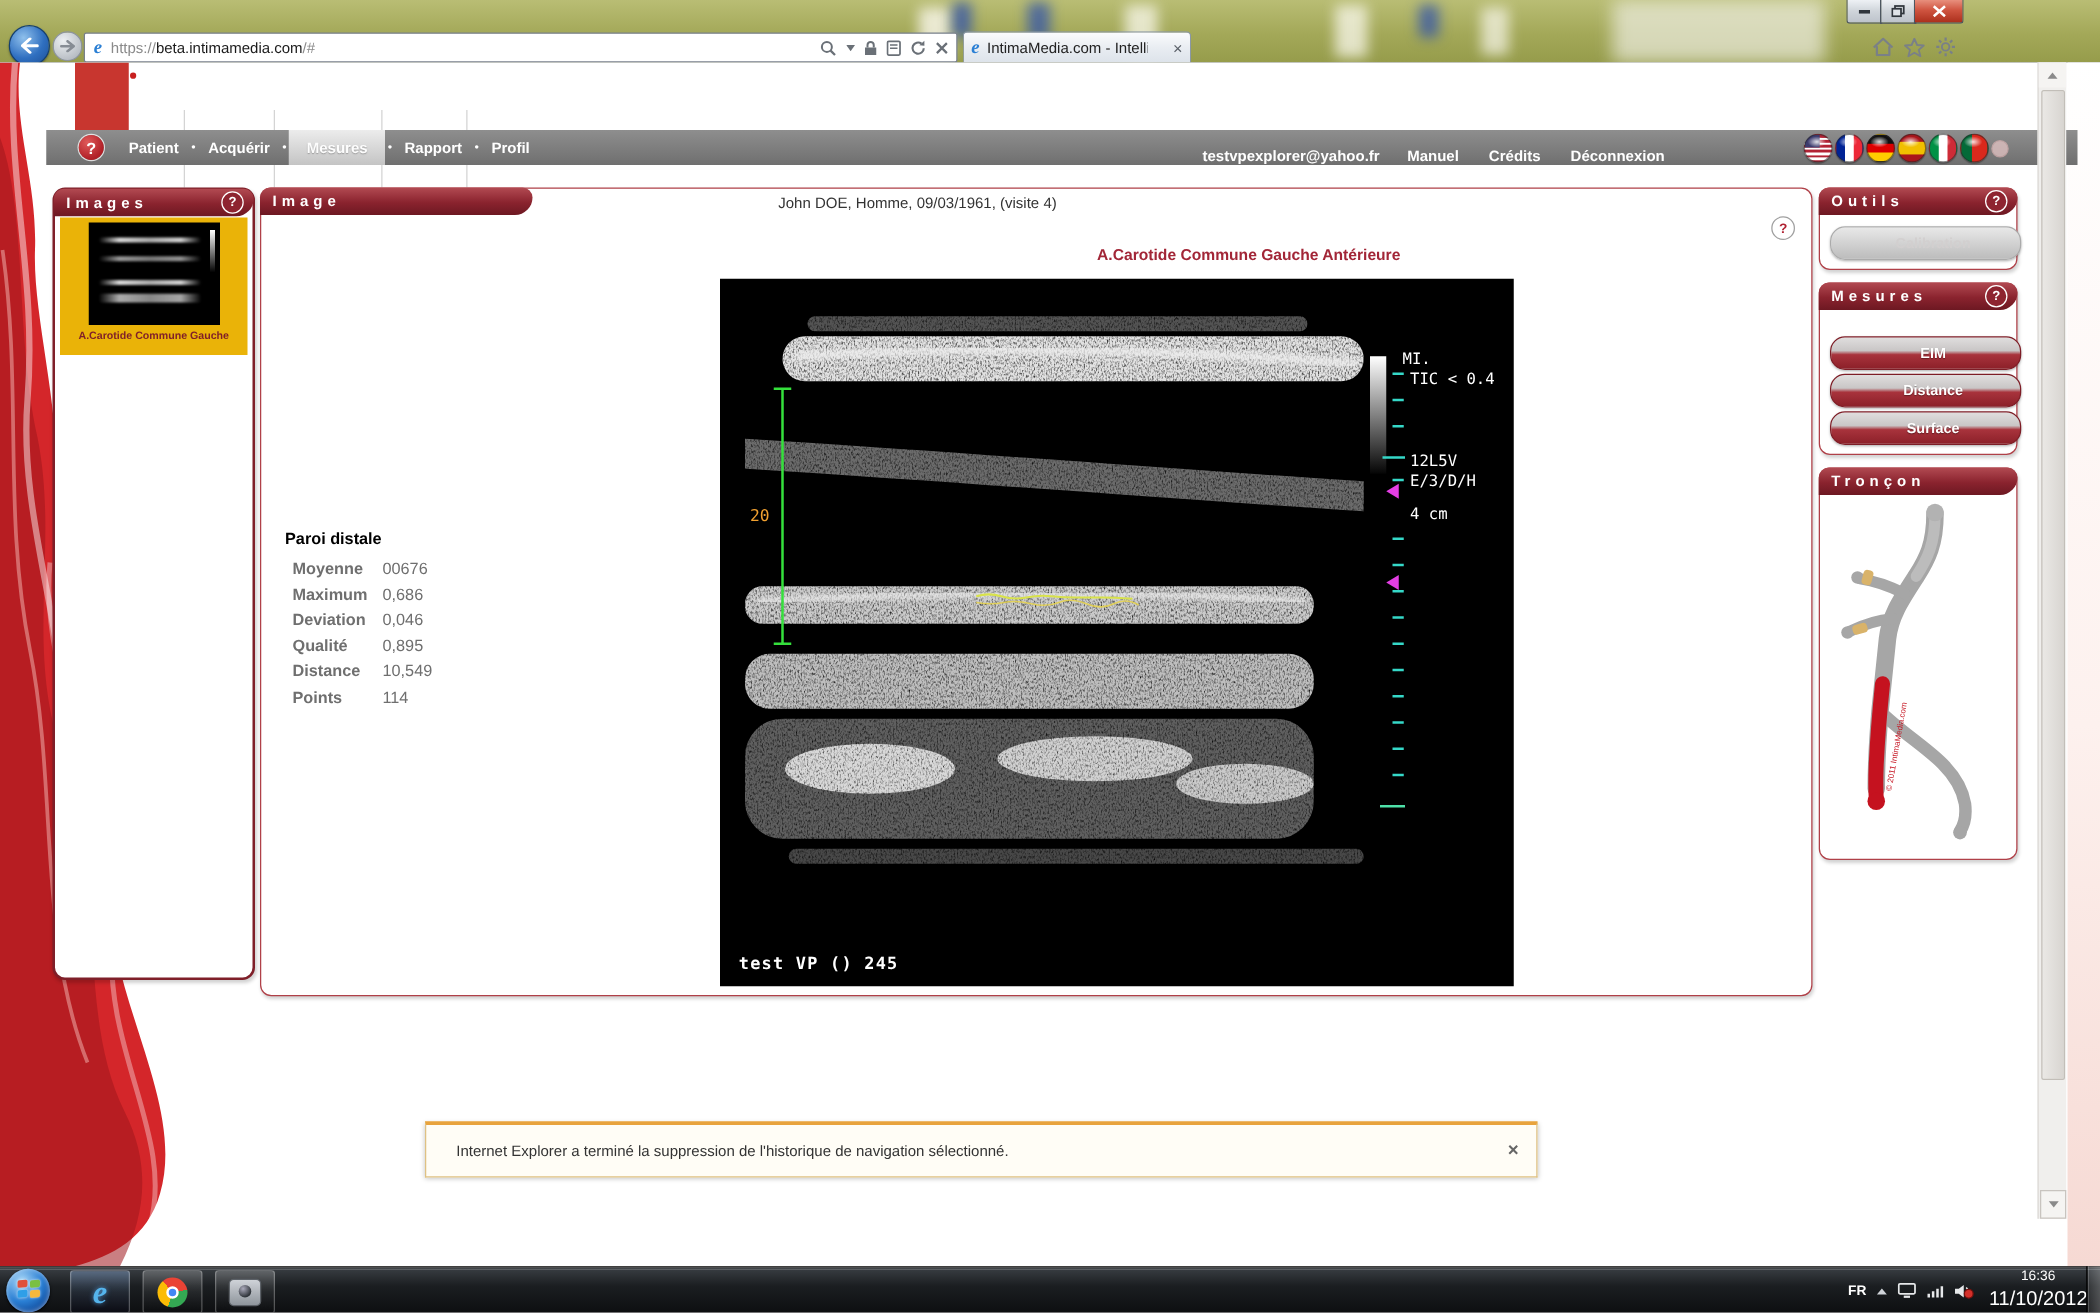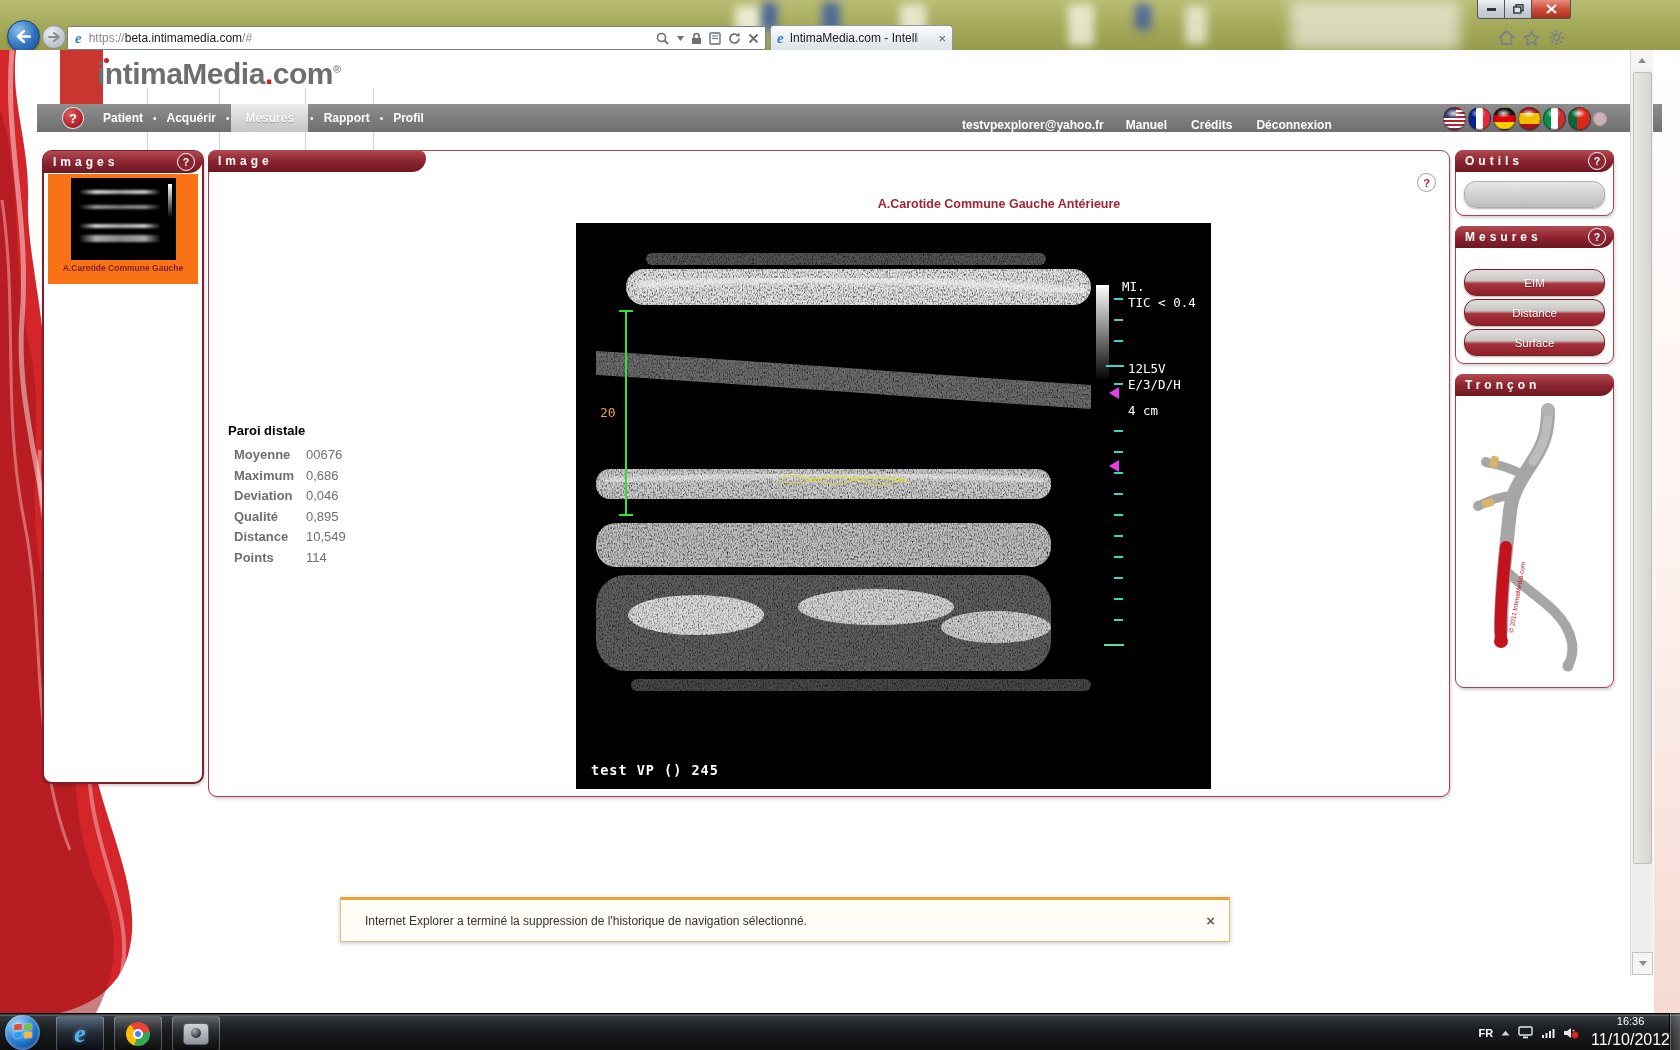--- a/index.html
+++ b/index.html
@@ -71,29 +71,29 @@
   .flag-it{background:linear-gradient(90deg,#009246 0 34%,#fff 34% 66%,#ce2b37 66%);}
   .flag-pt{background:linear-gradient(90deg,#046a38 0 40%,#da291c 40%);}
   .flag-extra{width:12px;height:12px;border-radius:50%;background:#eccaca;opacity:.7;border:1px solid #d8b0b0;}
 
   
   .panel{background:#fff;border:1px solid #b04048;border-radius:9px;box-shadow:1px 2px 3px rgba(0,0,0,.18);}
   .panel-tab{height:22px;background:linear-gradient(180deg,#b24a52,#8a232e 55%,#6d1822);color:#fff;font-weight:bold;font-size:12px;
      letter-spacing:4px;display:flex;align-items:center;padding:0 8px 0 10px;border-radius:8px 8px 14px 0;position:relative;}
   .tab-help{margin-left:auto;width:16px;height:16px;border-radius:50%;background:#8e2430;border:1.5px solid #fff;color:#fff;
      font-size:10.5px;font-weight:bold;display:flex;align-items:center;justify-content:center;letter-spacing:0;}
-  .panel-btn{height:25px;border-radius:12px;display:flex;align-items:center;justify-content:center;font-weight:normal;font-size:11.5px;color:#fff;
+  .panel-btn{height:25px;border-radius:12px;display:flex;align-items:center;justify-content:center;font-weight:bold;font-size:11.5px;color:#fff;
      background:linear-gradient(180deg,#e0dede 0%,#c9c6c6 42%,#a8333c 55%,#8c2029 100%);border:1px solid #7d1d26;
-     text-shadow:0 1px 1px rgba(0,0,0,.4);box-shadow:0 1px 2px rgba(0,0,0,.3);}
+     text-shadow:0 1px 1px rgba(0,0,0,.4);box-shadow:0 1px 2px rgba(0,0,0,.3);padding-left:12px;}
   .panel-btn.disabled{background:linear-gradient(180deg,#e8e8e8,#bcbcbc);border:1px solid #ababab;color:#d2cfcf;text-shadow:none;}
 
   
   #images-panel{left:42px;top:150px;width:158px;height:630px;border:2px solid #7f1f29;border-radius:10px;background:#fff;box-shadow:1px 2px 3px rgba(0,0,0,.18);}
   #images-panel .panel-tab{margin:-1px -1px 0 -1px;}
-  #thumb-block{position:absolute;left:4px;top:22px;width:150px;height:110px;background:#f97316;}
+  #thumb-block{position:absolute;left:4px;top:22px;width:150px;height:110px;background:#eab308;}
   #thumb-img{position:absolute;left:23px;top:4px;width:105px;height:82px;background:#000;overflow:hidden;}
   .thumb-line{position:absolute;left:8%;width:78%;height:4px;border-radius:2px;filter:blur(1px);
      background:linear-gradient(90deg,transparent,#d6d6d6 20%,#aaa 50%,#cfcfcf 80%,transparent);}
   #thumb-cb{position:absolute;right:4px;top:6px;width:4px;height:34px;background:linear-gradient(180deg,#fff,#000);}
   #thumb-caption{position:absolute;left:0;top:89px;width:100%;text-align:center;font-size:8.5px;font-weight:bold;color:#7f1f29;}
 
   
   #image-panel{left:208px;top:150px;width:1240px;height:645px;}
   #image-tab{position:absolute;left:-1px;top:-1px;width:200px;}
   #patient-info{position:absolute;left:230px;top:4px;width:590px;text-align:center;font-size:12px;color:#333;}
@@ -259,21 +259,20 @@
 
   <svg id="red-art" class="abs" width="215" height="963" viewBox="0 0 215 963">
     <rect x="60" y="0" width="43" height="62" fill="#c8362f"></rect>
     <path d="M0,0 L16,0 C10,50 30,95 28,150 C26,210 54,290 44,380 C32,480 96,560 88,650 C80,740 150,830 128,905 C118,940 90,955 60,963 L0,963 Z" fill="#d4262a"></path>
     <path d="M0,60 C22,120 12,220 30,300 C48,390 18,470 52,560 C86,650 60,760 100,840 C120,880 118,920 96,963 L0,963 Z" fill="#9e151b" opacity="0.55"></path>
     <path d="M12,0 C4,90 30,170 22,270 C14,370 60,470 50,560" stroke="#ffffff" stroke-width="5" fill="none" opacity="0.45"></path>
     <path d="M40,400 C30,500 100,600 90,700 C82,790 140,860 120,930" stroke="#ffffff" stroke-width="4" fill="none" opacity="0.35"></path>
     <path d="M2,150 C18,260 2,360 24,470 C46,580 30,700 70,800" stroke="#f4b9b4" stroke-width="3" fill="none" opacity="0.5"></path>
   </svg>
 
-  <div id="logo" class="abs"><span>intimaMedia</span><span class="reddot">.</span><span>com</span><sup>®</sup></div>
   <div id="logo-idot" class="abs"></div>
 
   <div class="abs vsep" style="left:147px;"></div>
   <div class="abs vsep" style="left:219px;"></div>
   <div class="abs vsep" style="left:305px;"></div>
   <div class="abs vsep" style="left:373px;"></div>
 
   <div id="navbar" class="abs">
     <div id="nav-help">?</div>
     <div id="nav-items">
@@ -333,20 +332,21 @@
         <div id="thumb-cb"></div>
       </div>
       <div id="thumb-caption">A.Carotide Commune Gauche</div>
     </div>
   </div>
 
   <div id="image-panel" class="abs panel">
     <div id="image-tab" class="panel-tab">
       <span>Image</span>
     </div>
+    <div id="patient-info">John DOE, Homme, 09/03/1961, (visite 4)</div>
     <div id="image-help">?</div>
     <div id="scan-title">A.Carotide Commune Gauche Antérieure</div>
 
     <div id="stats">
       <div id="stats-title">Paroi distale</div>
       <div>
 
       <div class="stat-row"><span class="stat-label">Moyenne</span><span class="stat-value">00676</span></div>
           <div class="stat-row"><span class="stat-label">Maximum</span><span class="stat-value">0,686</span></div>
           <div class="stat-row"><span class="stat-label">Deviation</span><span class="stat-value">0,046</span></div>

